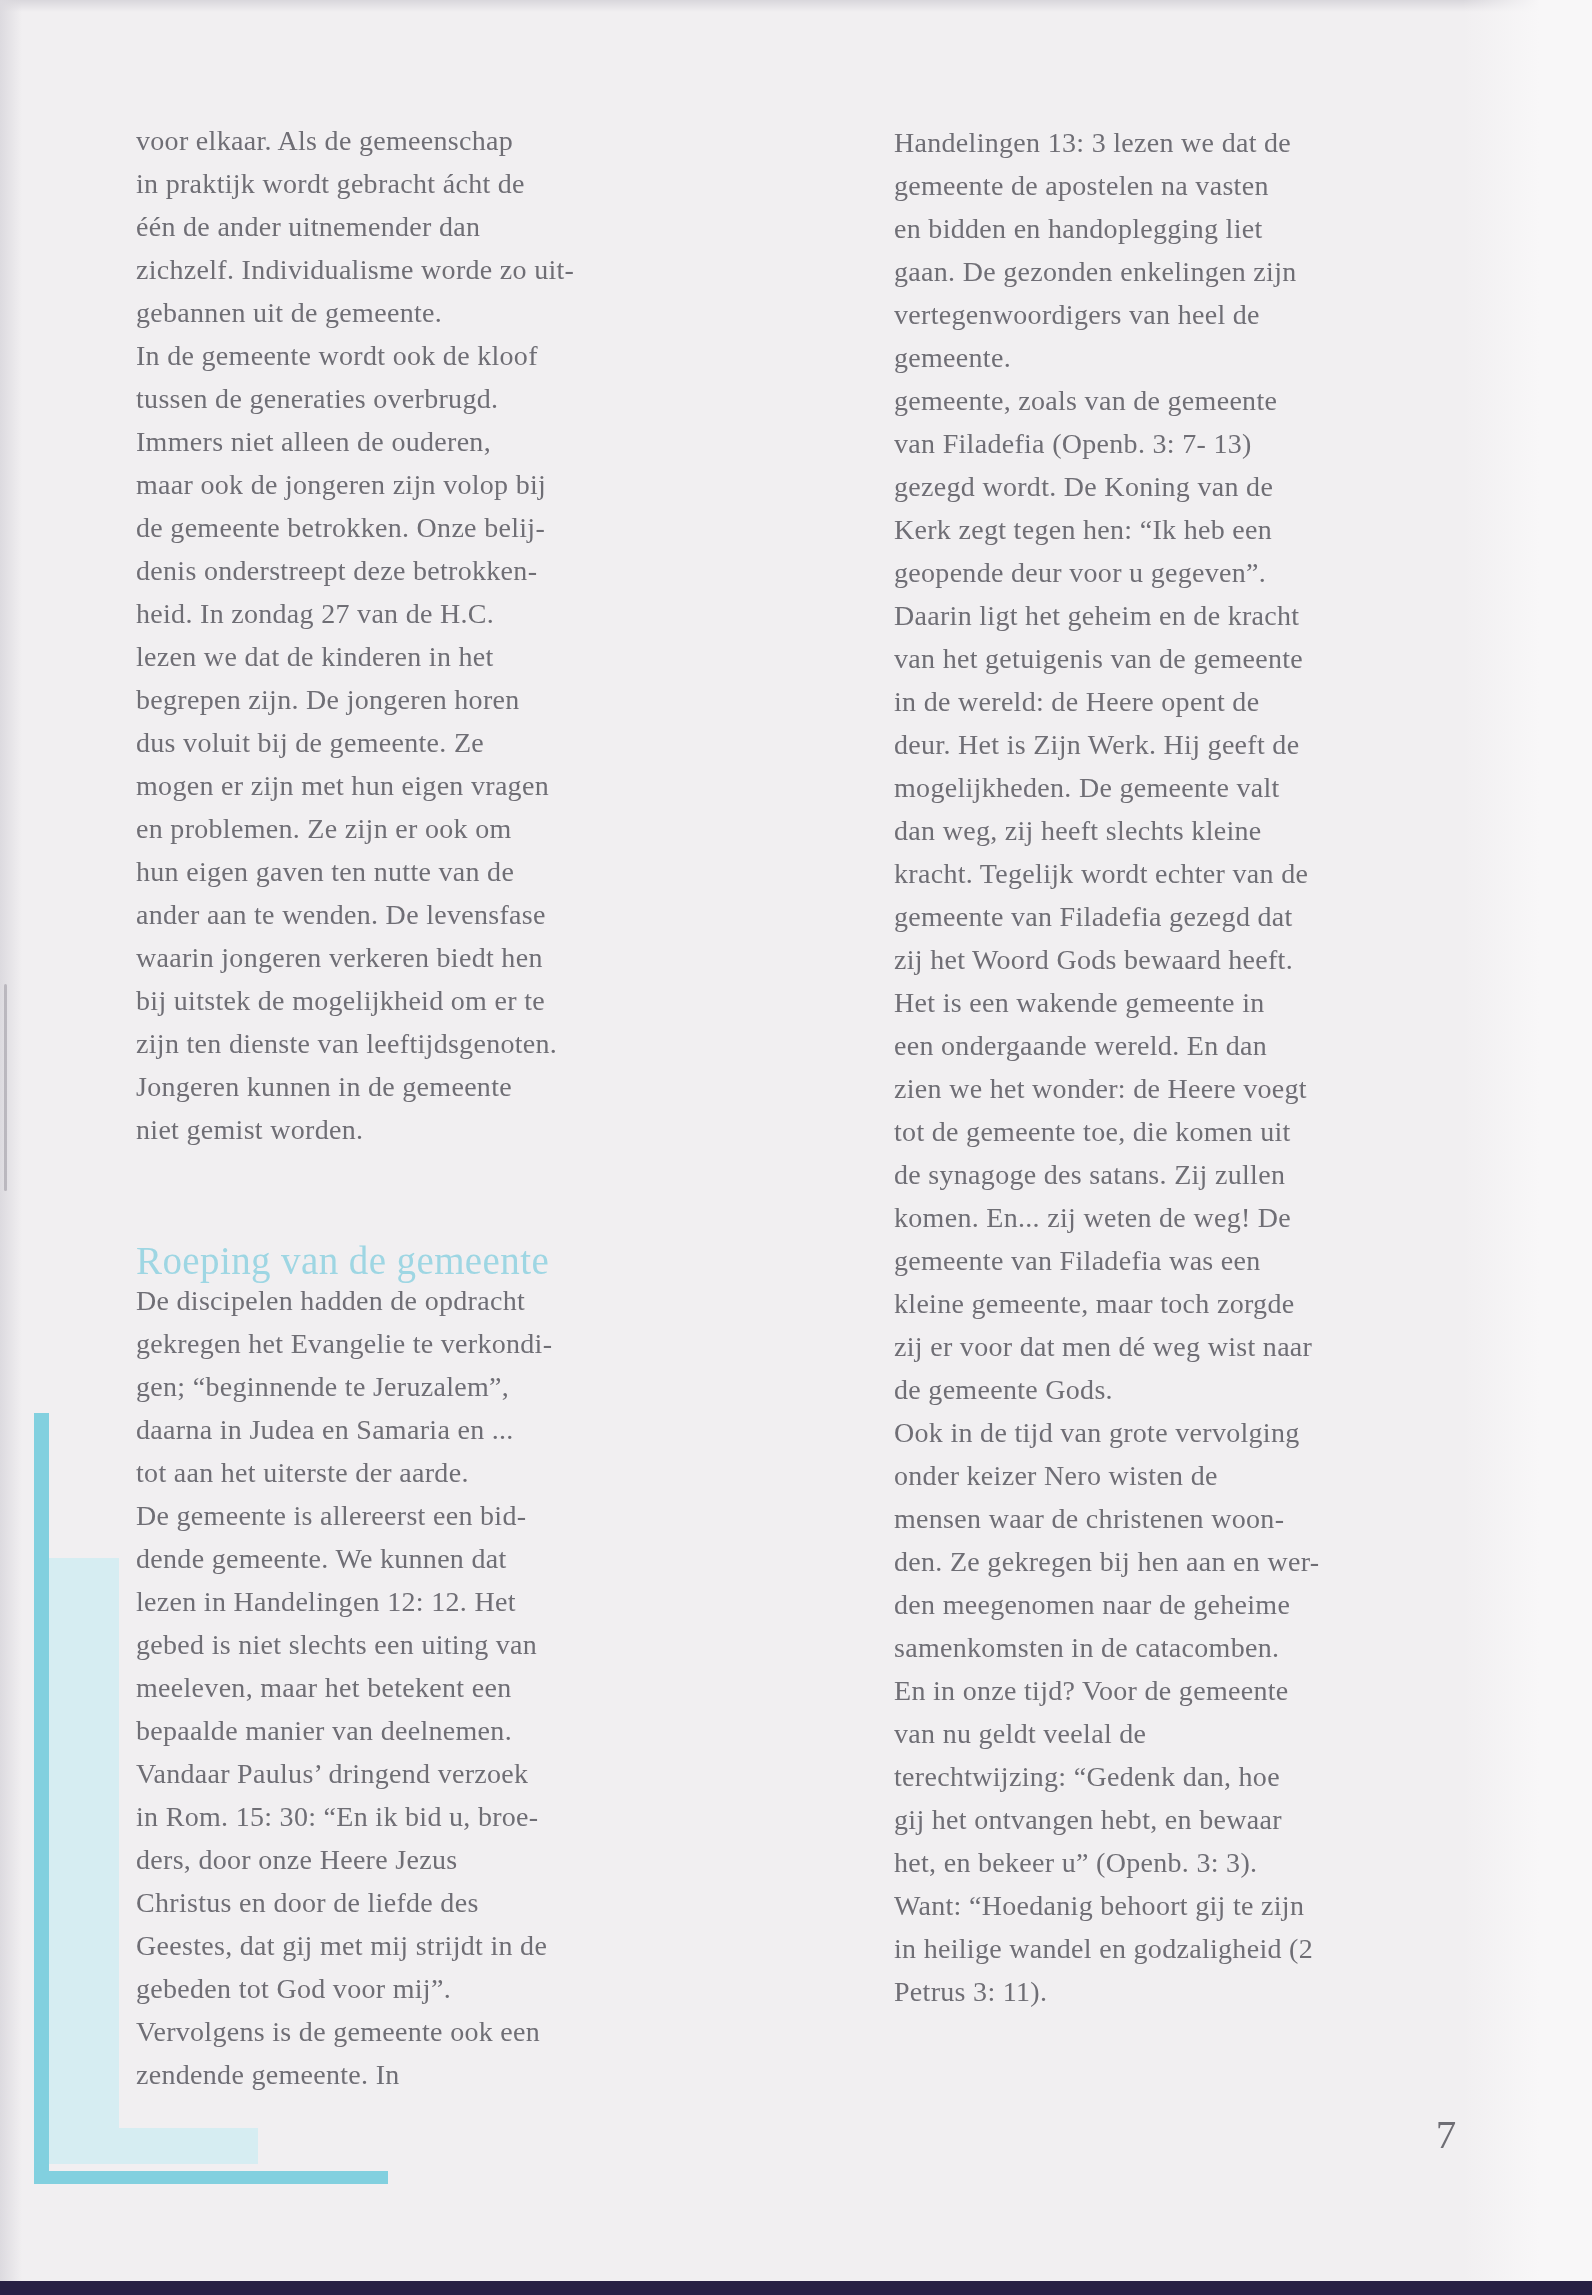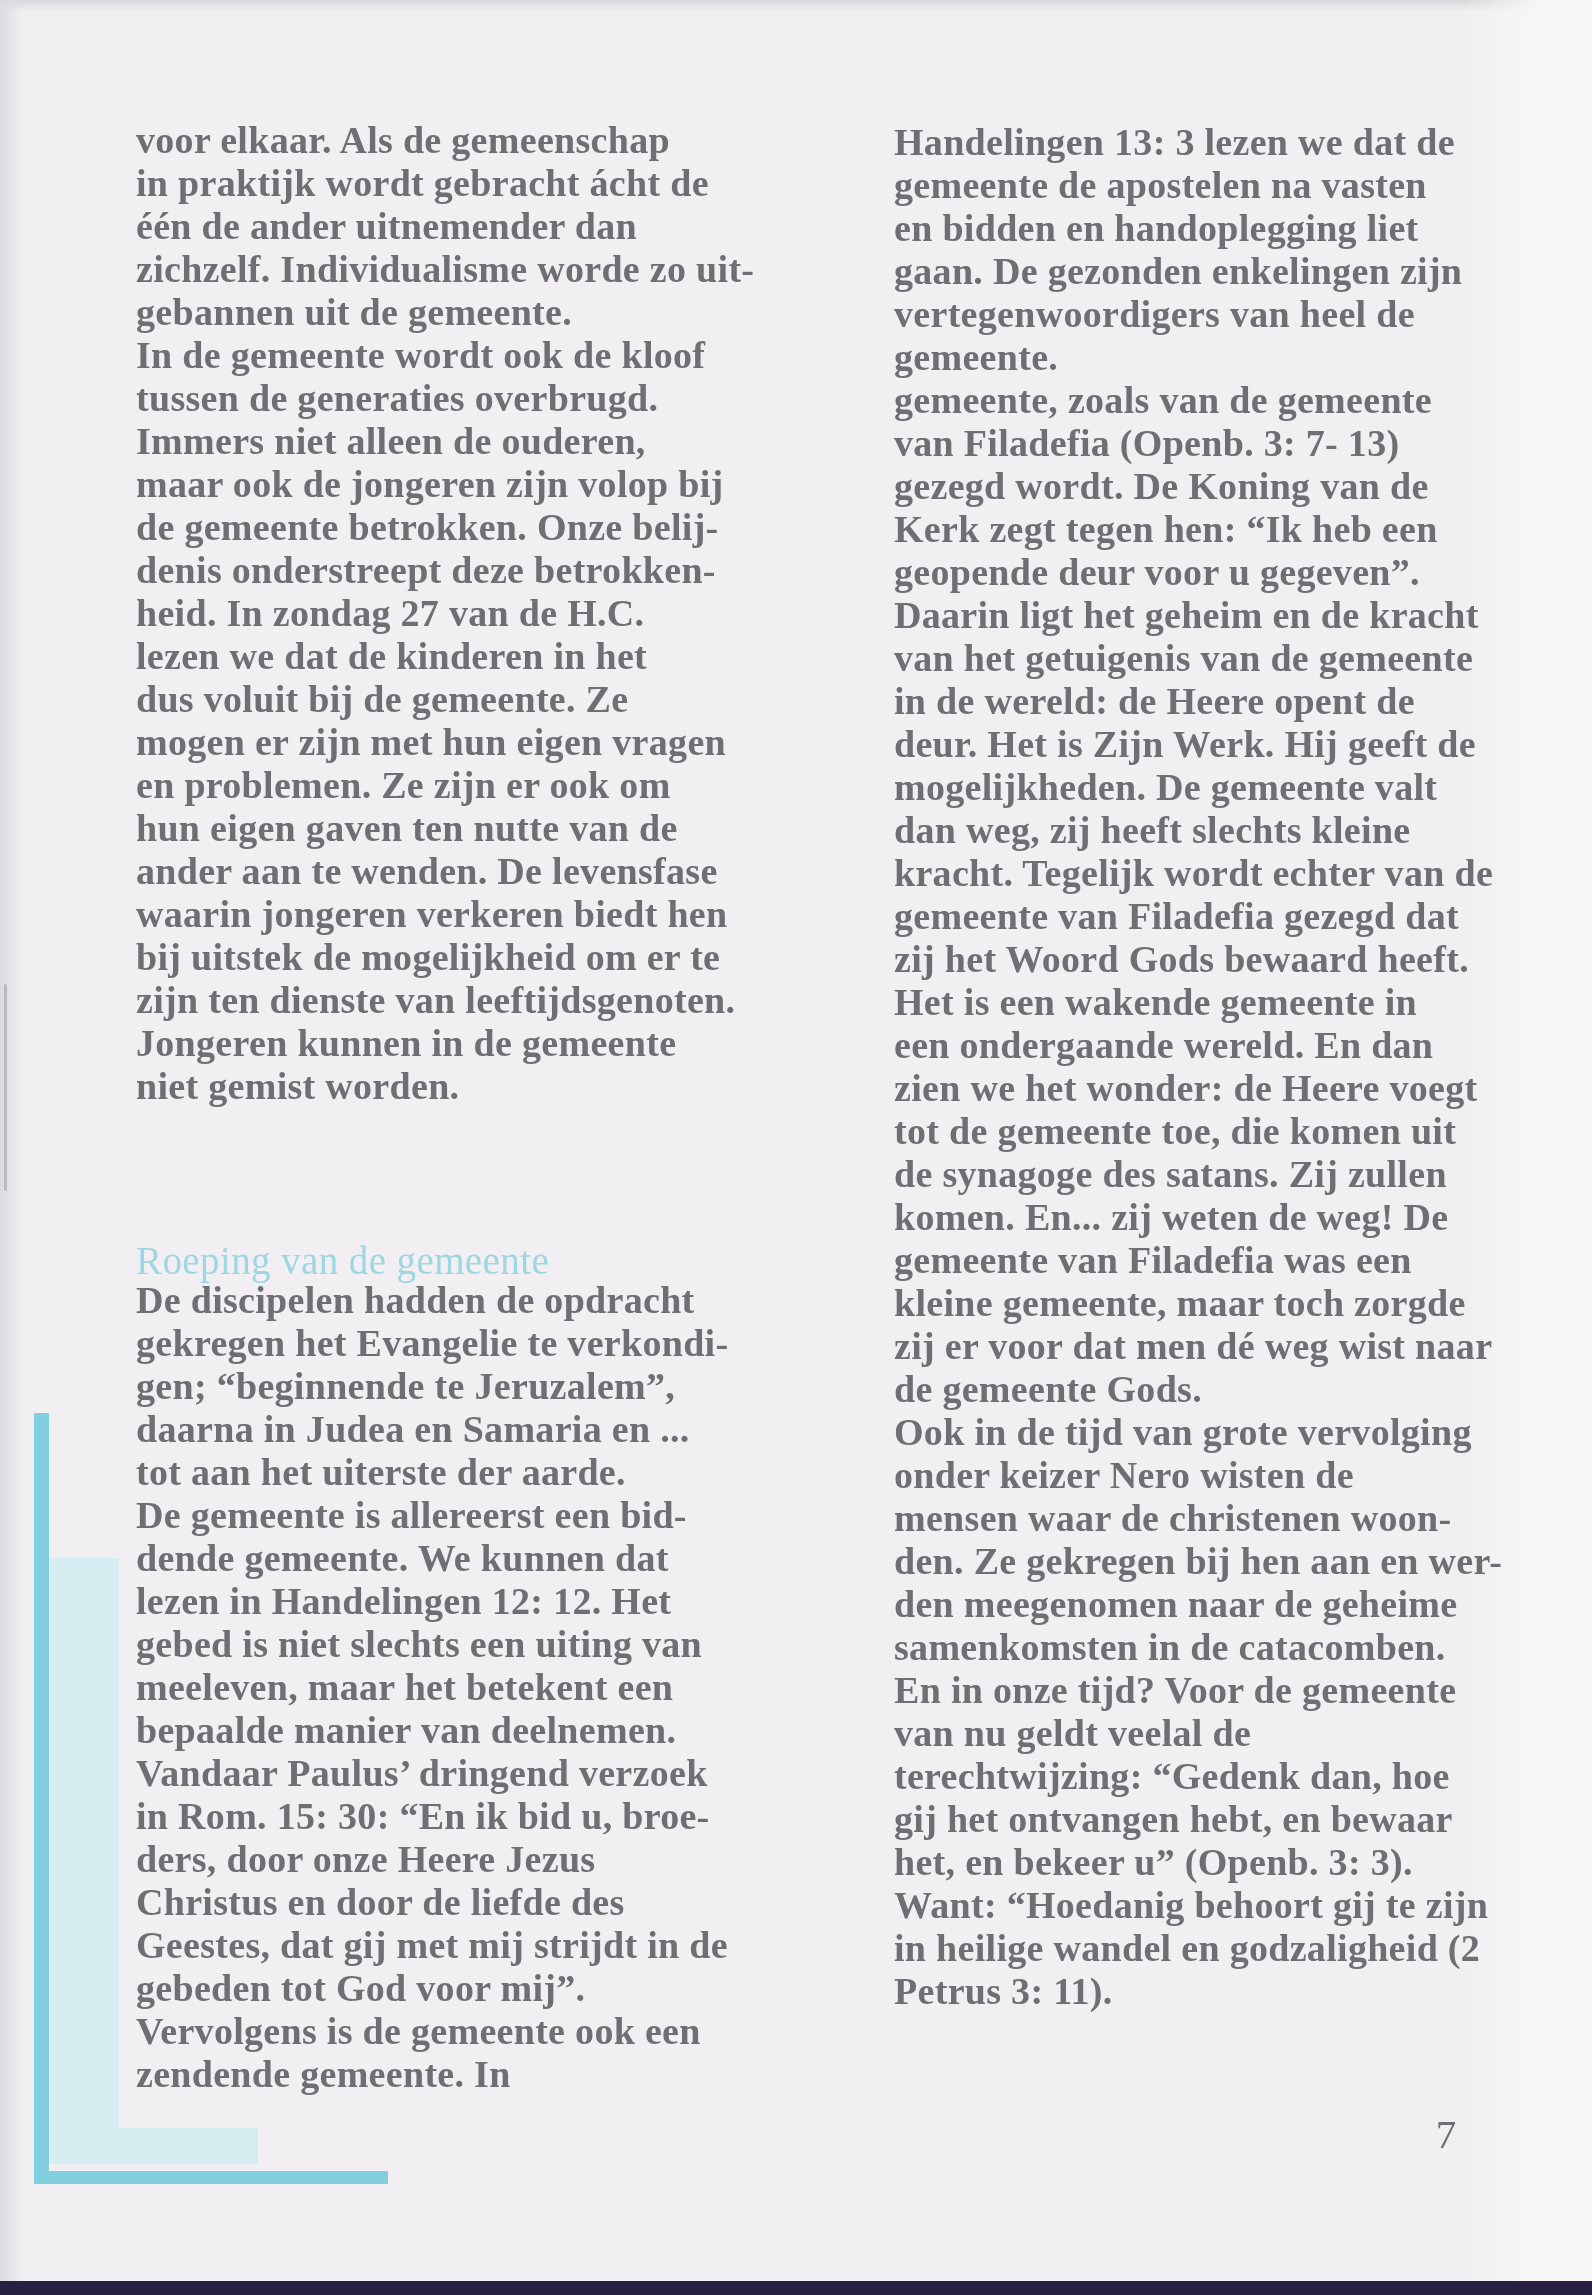--- a/index.html
+++ b/index.html
@@ -26,21 +26,21 @@
     background:var(--pale-cyan,#d6edf2);}
   .decor-cyan-vertical{position:absolute;left:34px;top:1413px;width:14.7px;height:771px;
     background:var(--accent-cyan,#82d0df);}
   .decor-cyan-horizontal{position:absolute;left:34px;top:2171px;width:354px;height:13px;
     background:var(--accent-cyan,#82d0df);}
   
   .bottom-band{position:absolute;left:0;top:2281px;width:1592px;height:14.7px;
     background:var(--footer-band,#272043);}
   
   .column{position:absolute;color:var(--text-gray,#6f6e75);
-    font-size:38px;letter-spacing:0.3px;font-weight:bold;}
+    font-size:28px;letter-spacing:0.3px;}
   .column .line{height:43px;line-height:43px;white-space:nowrap;}
   .col-left-p1{left:136px;top:119px;width:673px;}
   .col-left-p2{left:136px;top:1279px;width:673px;}
   .col-right{left:850px;top:121px;width:673px;margin-left:44px;}
   .section-heading{
     position:absolute;left:136px;top:1239px;width:673px;
     height:43px;line-height:43px;
     font-size:39px;font-weight:normal;letter-spacing:0.4px;
     color:var(--heading-cyan,#9ed6e3);white-space:nowrap;}
   .page-number{
@@ -70,20 +70,21 @@
       <div class="line">zichzelf. Individualisme worde zo uit-</div>
       <div class="line">gebannen uit de gemeente.</div>
       <div class="line">In de gemeente wordt ook de kloof</div>
       <div class="line">tussen de generaties overbrugd.</div>
       <div class="line">Immers niet alleen de ouderen,</div>
       <div class="line">maar ook de jongeren zijn volop bij</div>
       <div class="line">de gemeente betrokken. Onze belij-</div>
       <div class="line">denis onderstreept deze betrokken-</div>
       <div class="line">heid. In zondag 27 van de H.C.</div>
       <div class="line">lezen we dat de kinderen in het</div>
+      <div class="line">begrepen zijn. De jongeren horen</div>
       <div class="line">dus voluit bij de gemeente. Ze</div>
       <div class="line">mogen er zijn met hun eigen vragen</div>
       <div class="line">en problemen. Ze zijn er ook om</div>
       <div class="line">hun eigen gaven ten nutte van de</div>
       <div class="line">ander aan te wenden. De levensfase</div>
       <div class="line">waarin jongeren verkeren biedt hen</div>
       <div class="line">bij uitstek de mogelijkheid om er te</div>
       <div class="line">zijn ten dienste van leeftijdsgenoten.</div>
       <div class="line">Jongeren kunnen in de gemeente</div>
       <div class="line">niet gemist worden.</div>

